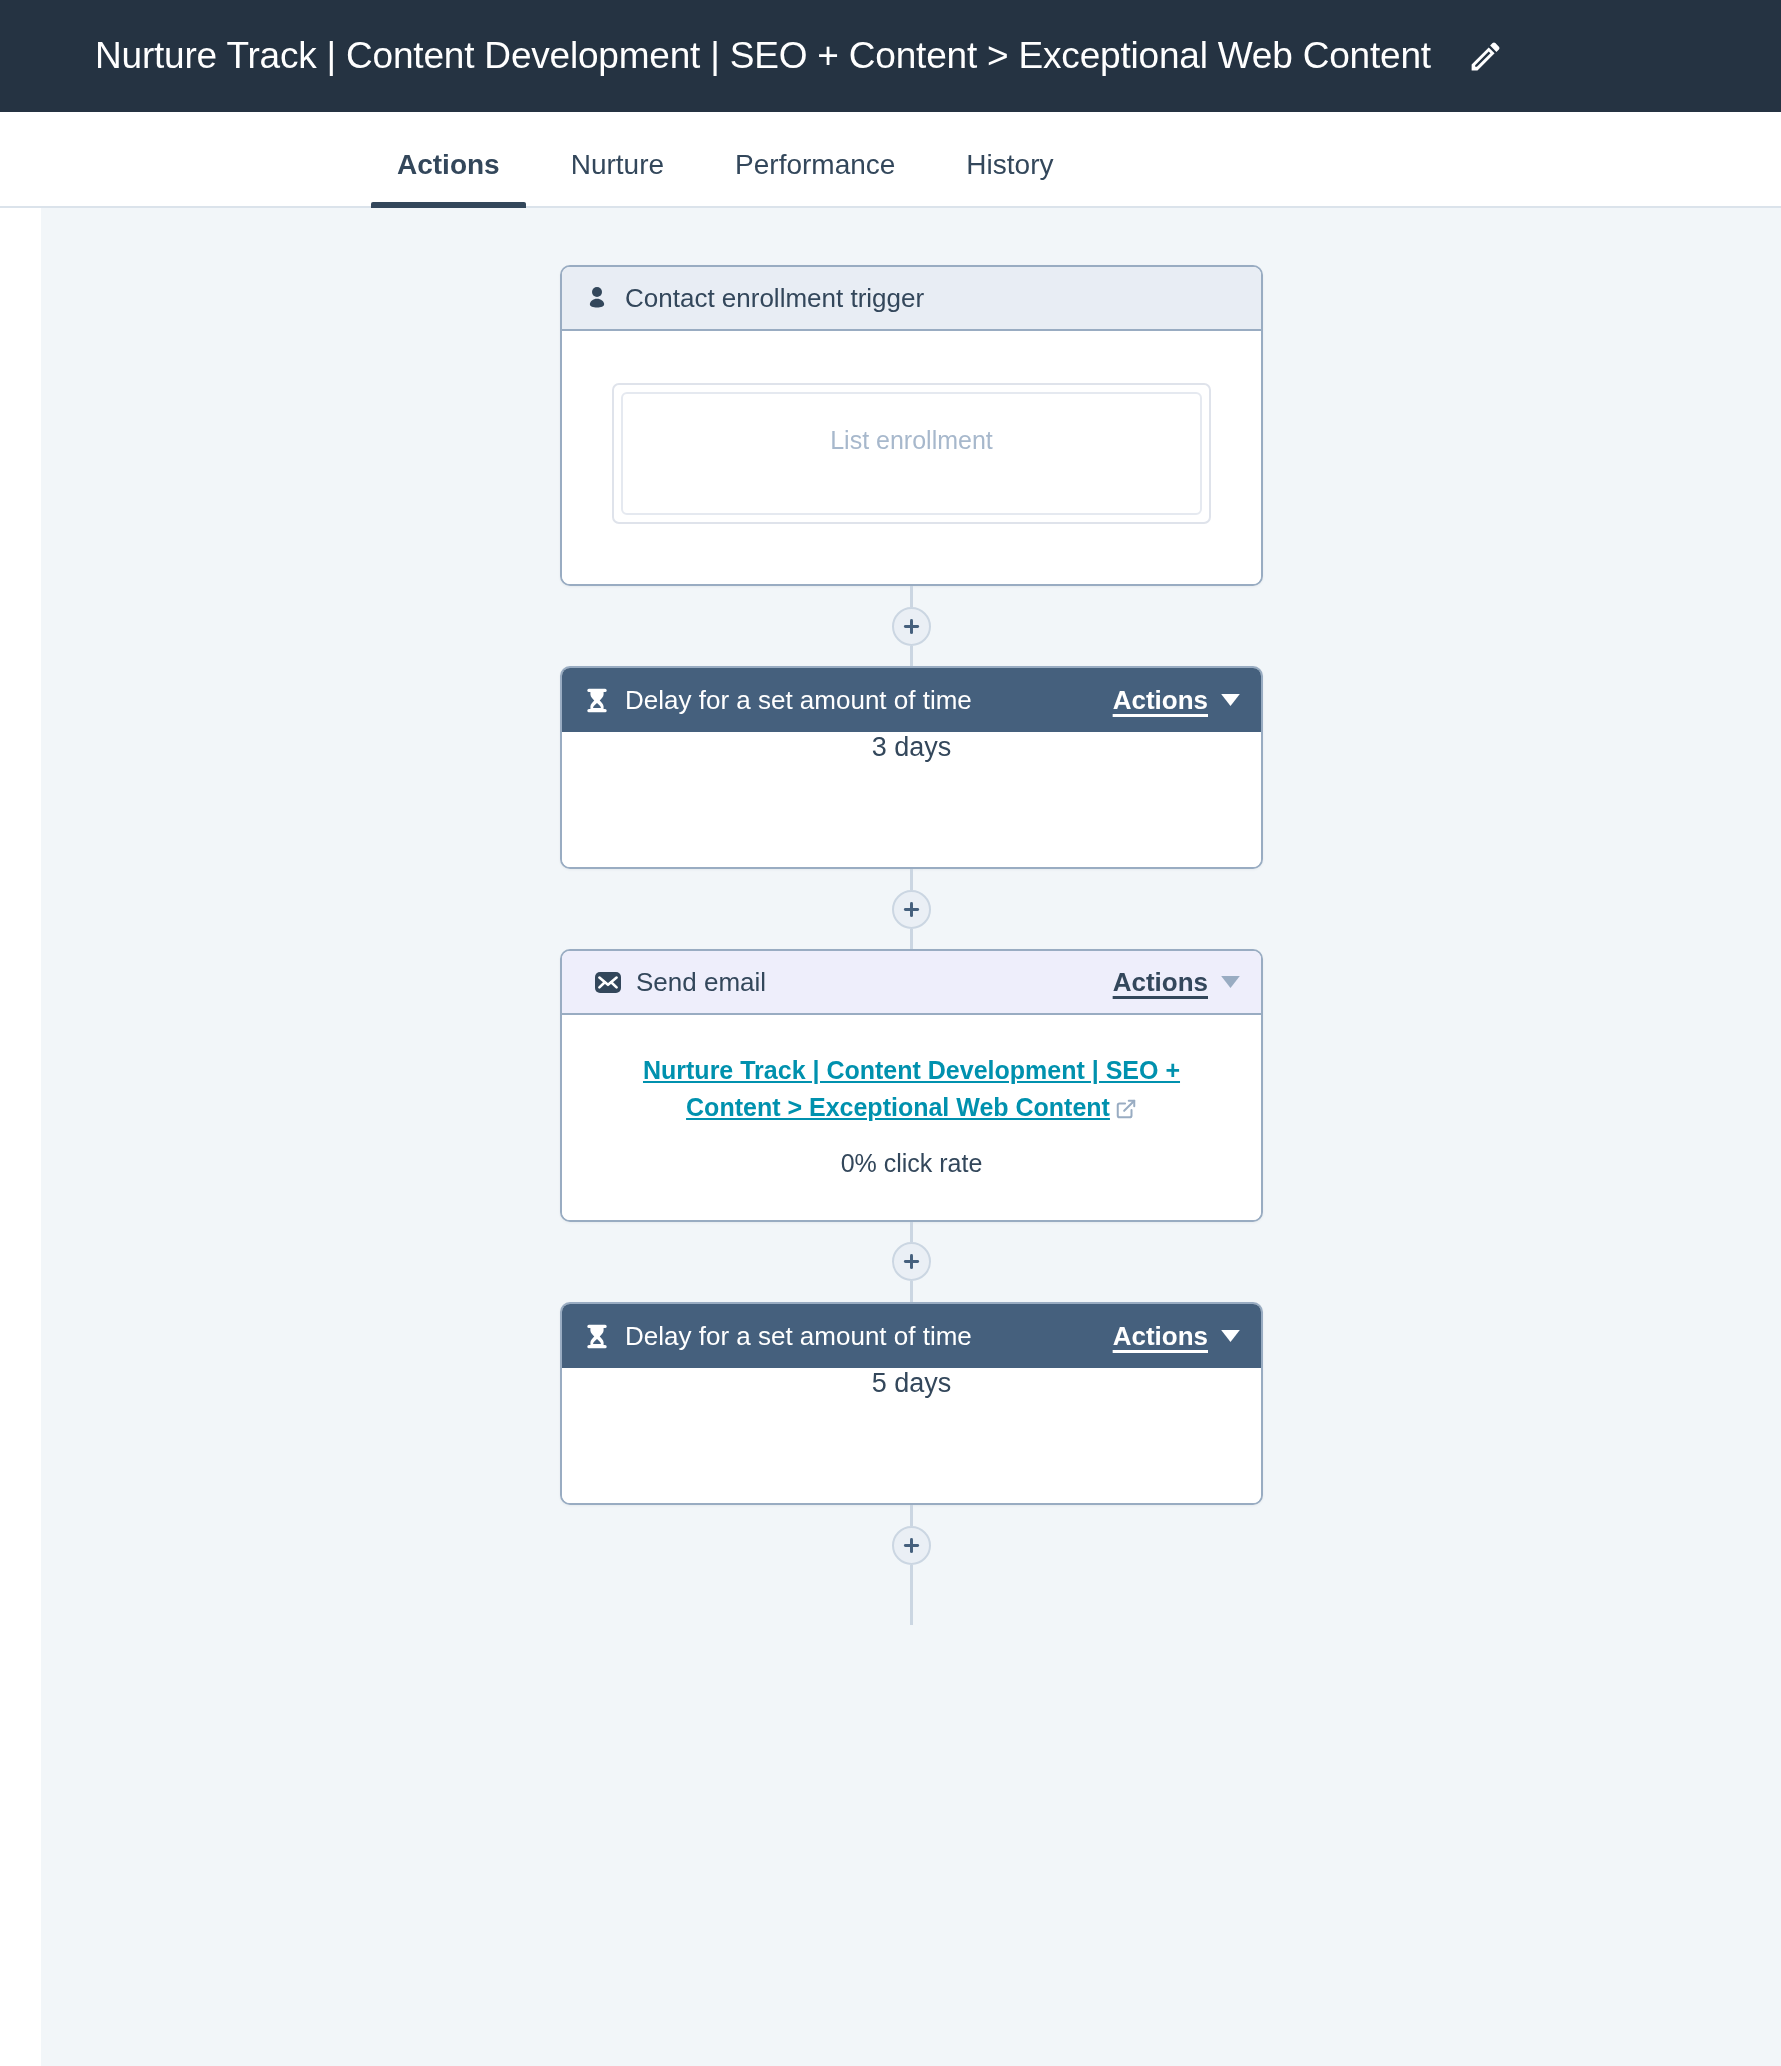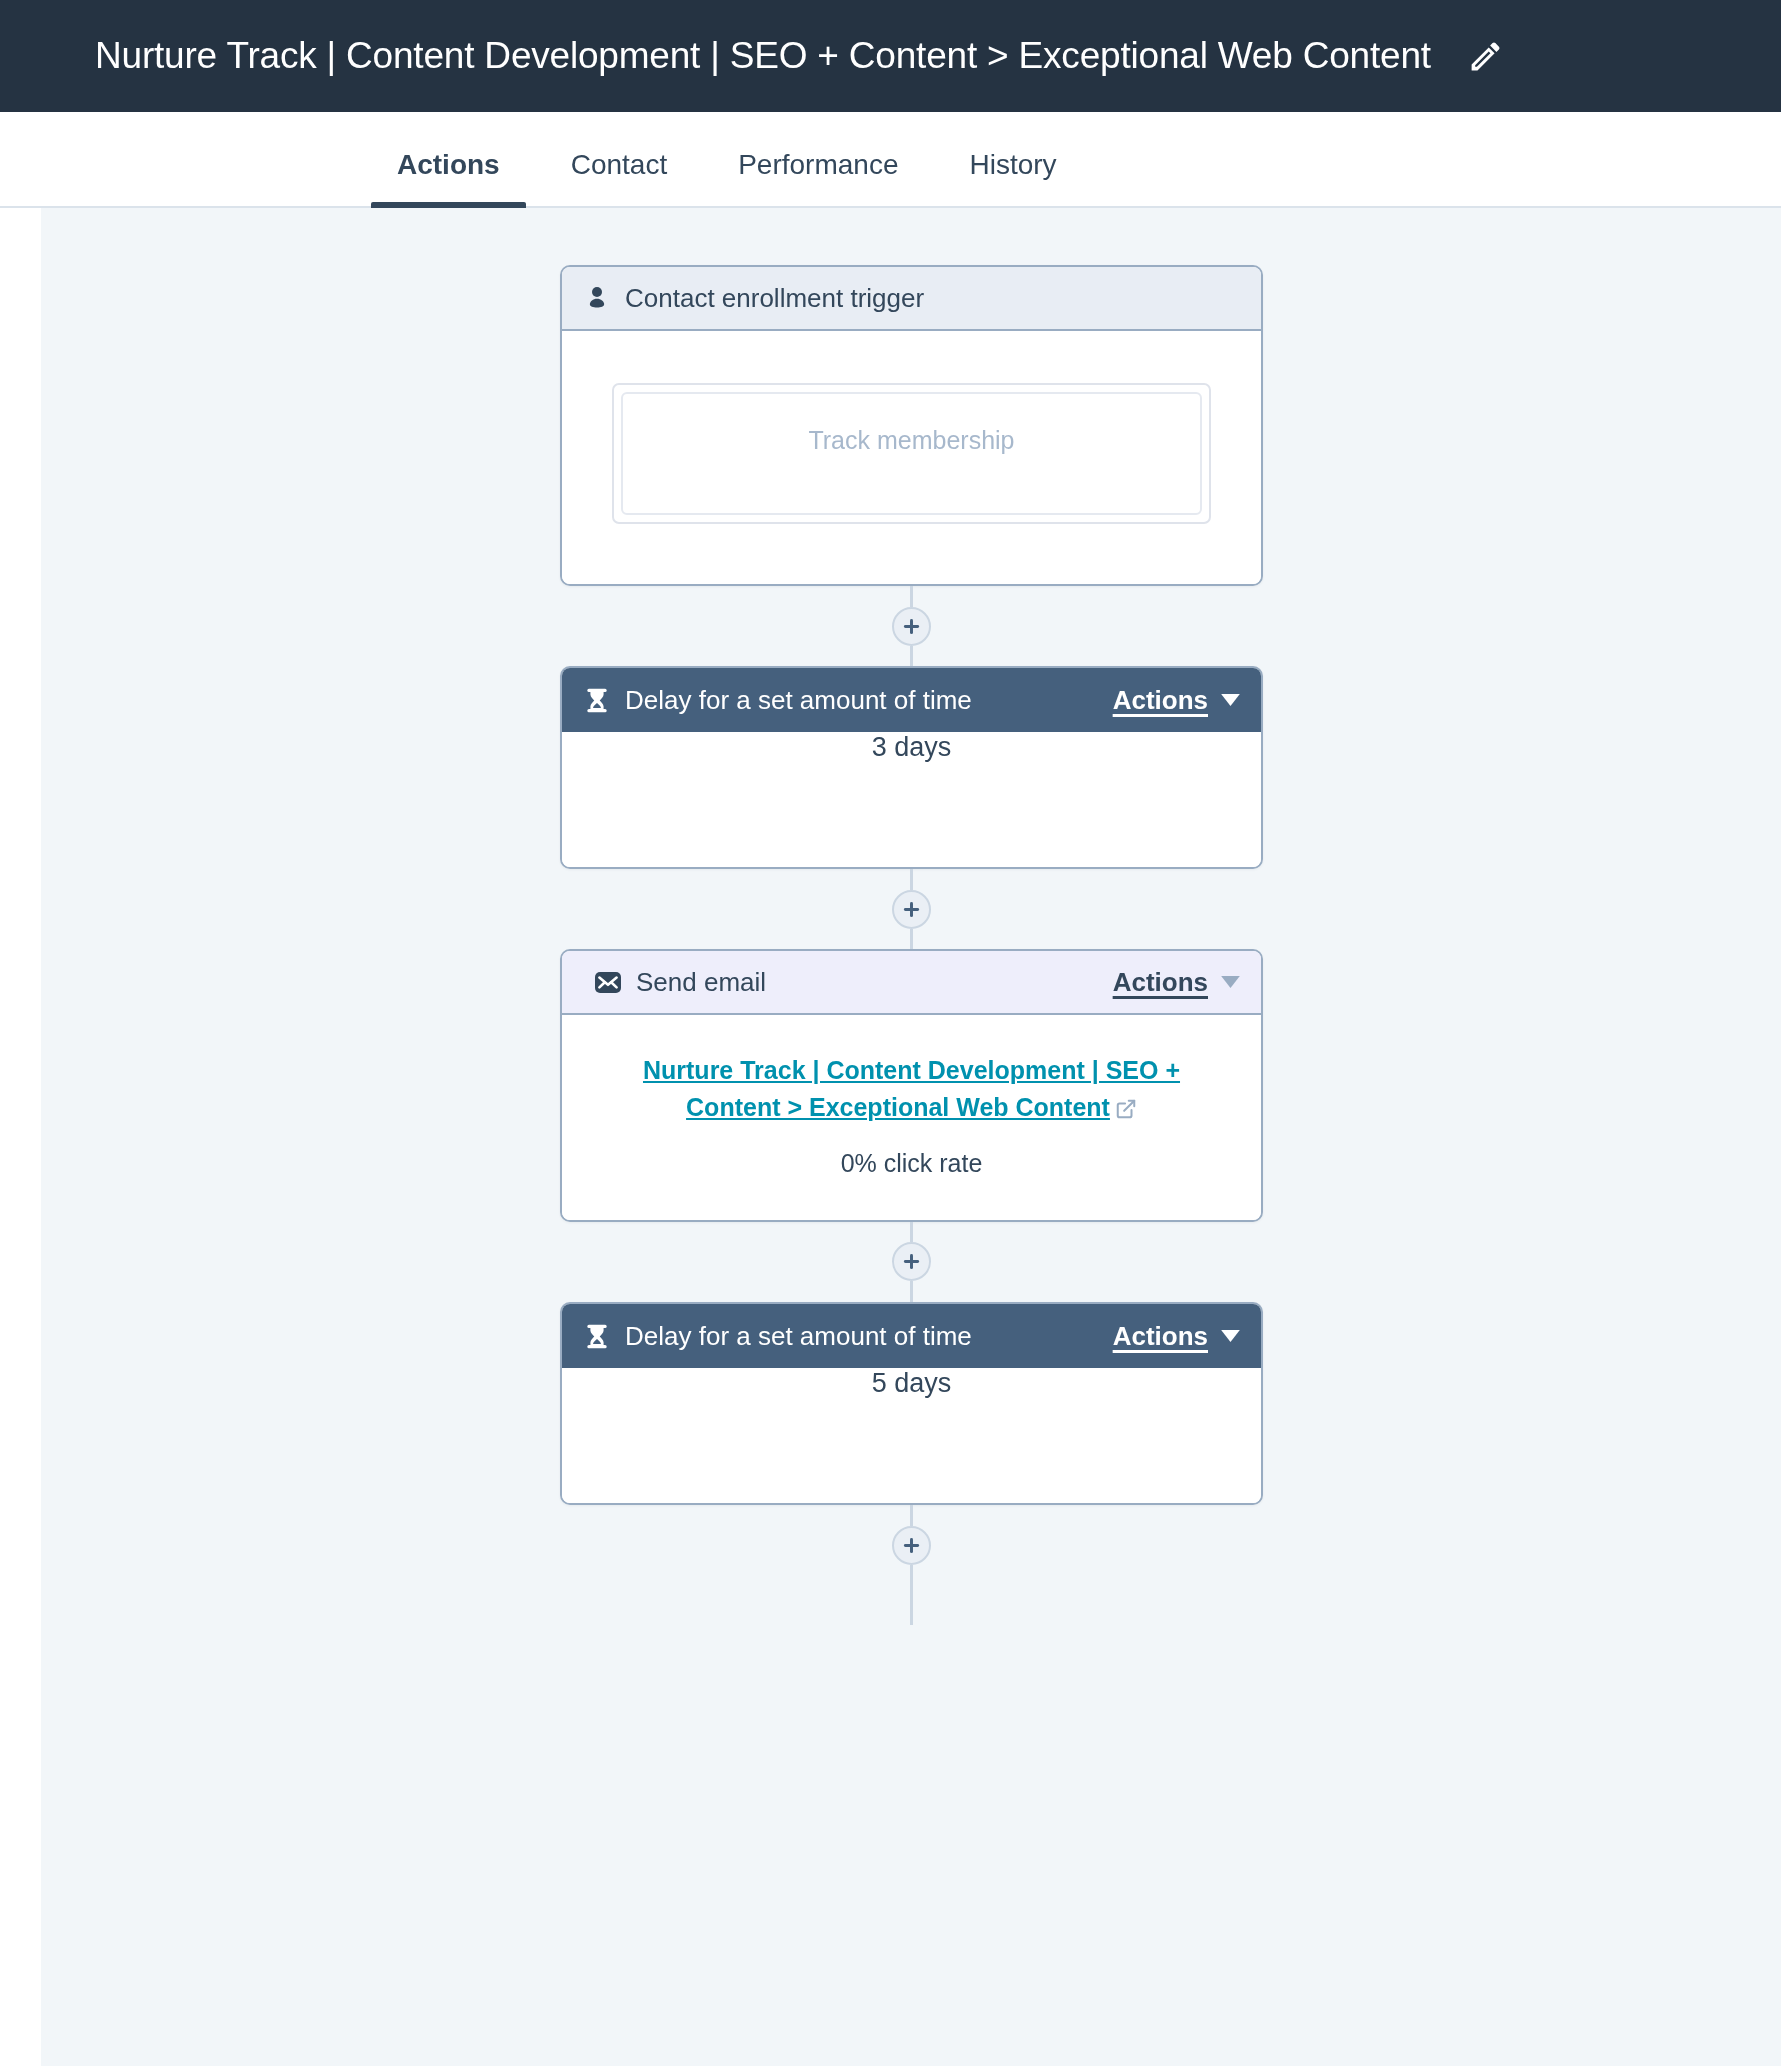--- a/index.html
+++ b/index.html
@@ -259,21 +259,21 @@
   <div class="app-title">Nurture Track | Content Development | SEO + Content &gt; Exceptional Web Content</div>
   <div class="edit-pencil">
     <svg width="37" height="37" viewBox="0 0 24 24" fill="#ffffff">
       <path d="M20.7 5.6l-2.3-2.3c-.5-.5-1.3-.5-1.8 0l-1.6 1.6 4.1 4.1 1.6-1.6c.5-.5.5-1.3 0-1.8zM3 17.2V21h3.8L17.9 9.9l-3.8-3.8L3 17.2zm2.3 1.5v-1.1l8.8-8.8 1.1 1.1-8.8 8.8H5.3z"></path>
     </svg>
   </div>
 </div>
 
 <div class="tab-bar">
   <div class="tab active">Actions</div>
-  <div class="tab">Contact</div>
+  <div class="tab">Nurture</div>
   <div class="tab">Performance</div>
   <div class="tab">History</div>
 </div>
 
 <div class="canvas">
   <div class="flow">
 
     <div style="height:57px"></div>
 
     <div class="card card-trigger">
@@ -282,21 +282,21 @@
           <svg width="26" height="26" viewBox="0 0 24 24" fill="#33475b">
             <circle cx="12" cy="6.4" r="4.6"></circle>
             <path d="M12 12.6c-3.6 0-6.6 2.3-6.6 5.1 0 1.9 3 3.1 6.6 3.1s6.6-1.2 6.6-3.1c0-2.8-3-5.1-6.6-5.1z"></path>
           </svg>
         </span>
         <span class="hdr-title">Contact enrollment trigger</span>
       </div>
       <div class="trigger-body">
         <div class="filter-group">
           <div class="filter-box">
-            <div class="filter-prop">Track membership</div>
+            <div class="filter-prop">List enrollment</div>
           </div>
         </div>
       </div>
     </div>
 
     <div class="connector">
       <div class="conn-line" style="height:20.6px"></div>
       <div class="plus-btn">
         <svg width="21" height="21" viewBox="0 0 24 24" stroke="#45607d" stroke-width="3.4" stroke-linecap="round">
           <line x1="12" y1="5" x2="12" y2="19"></line>

